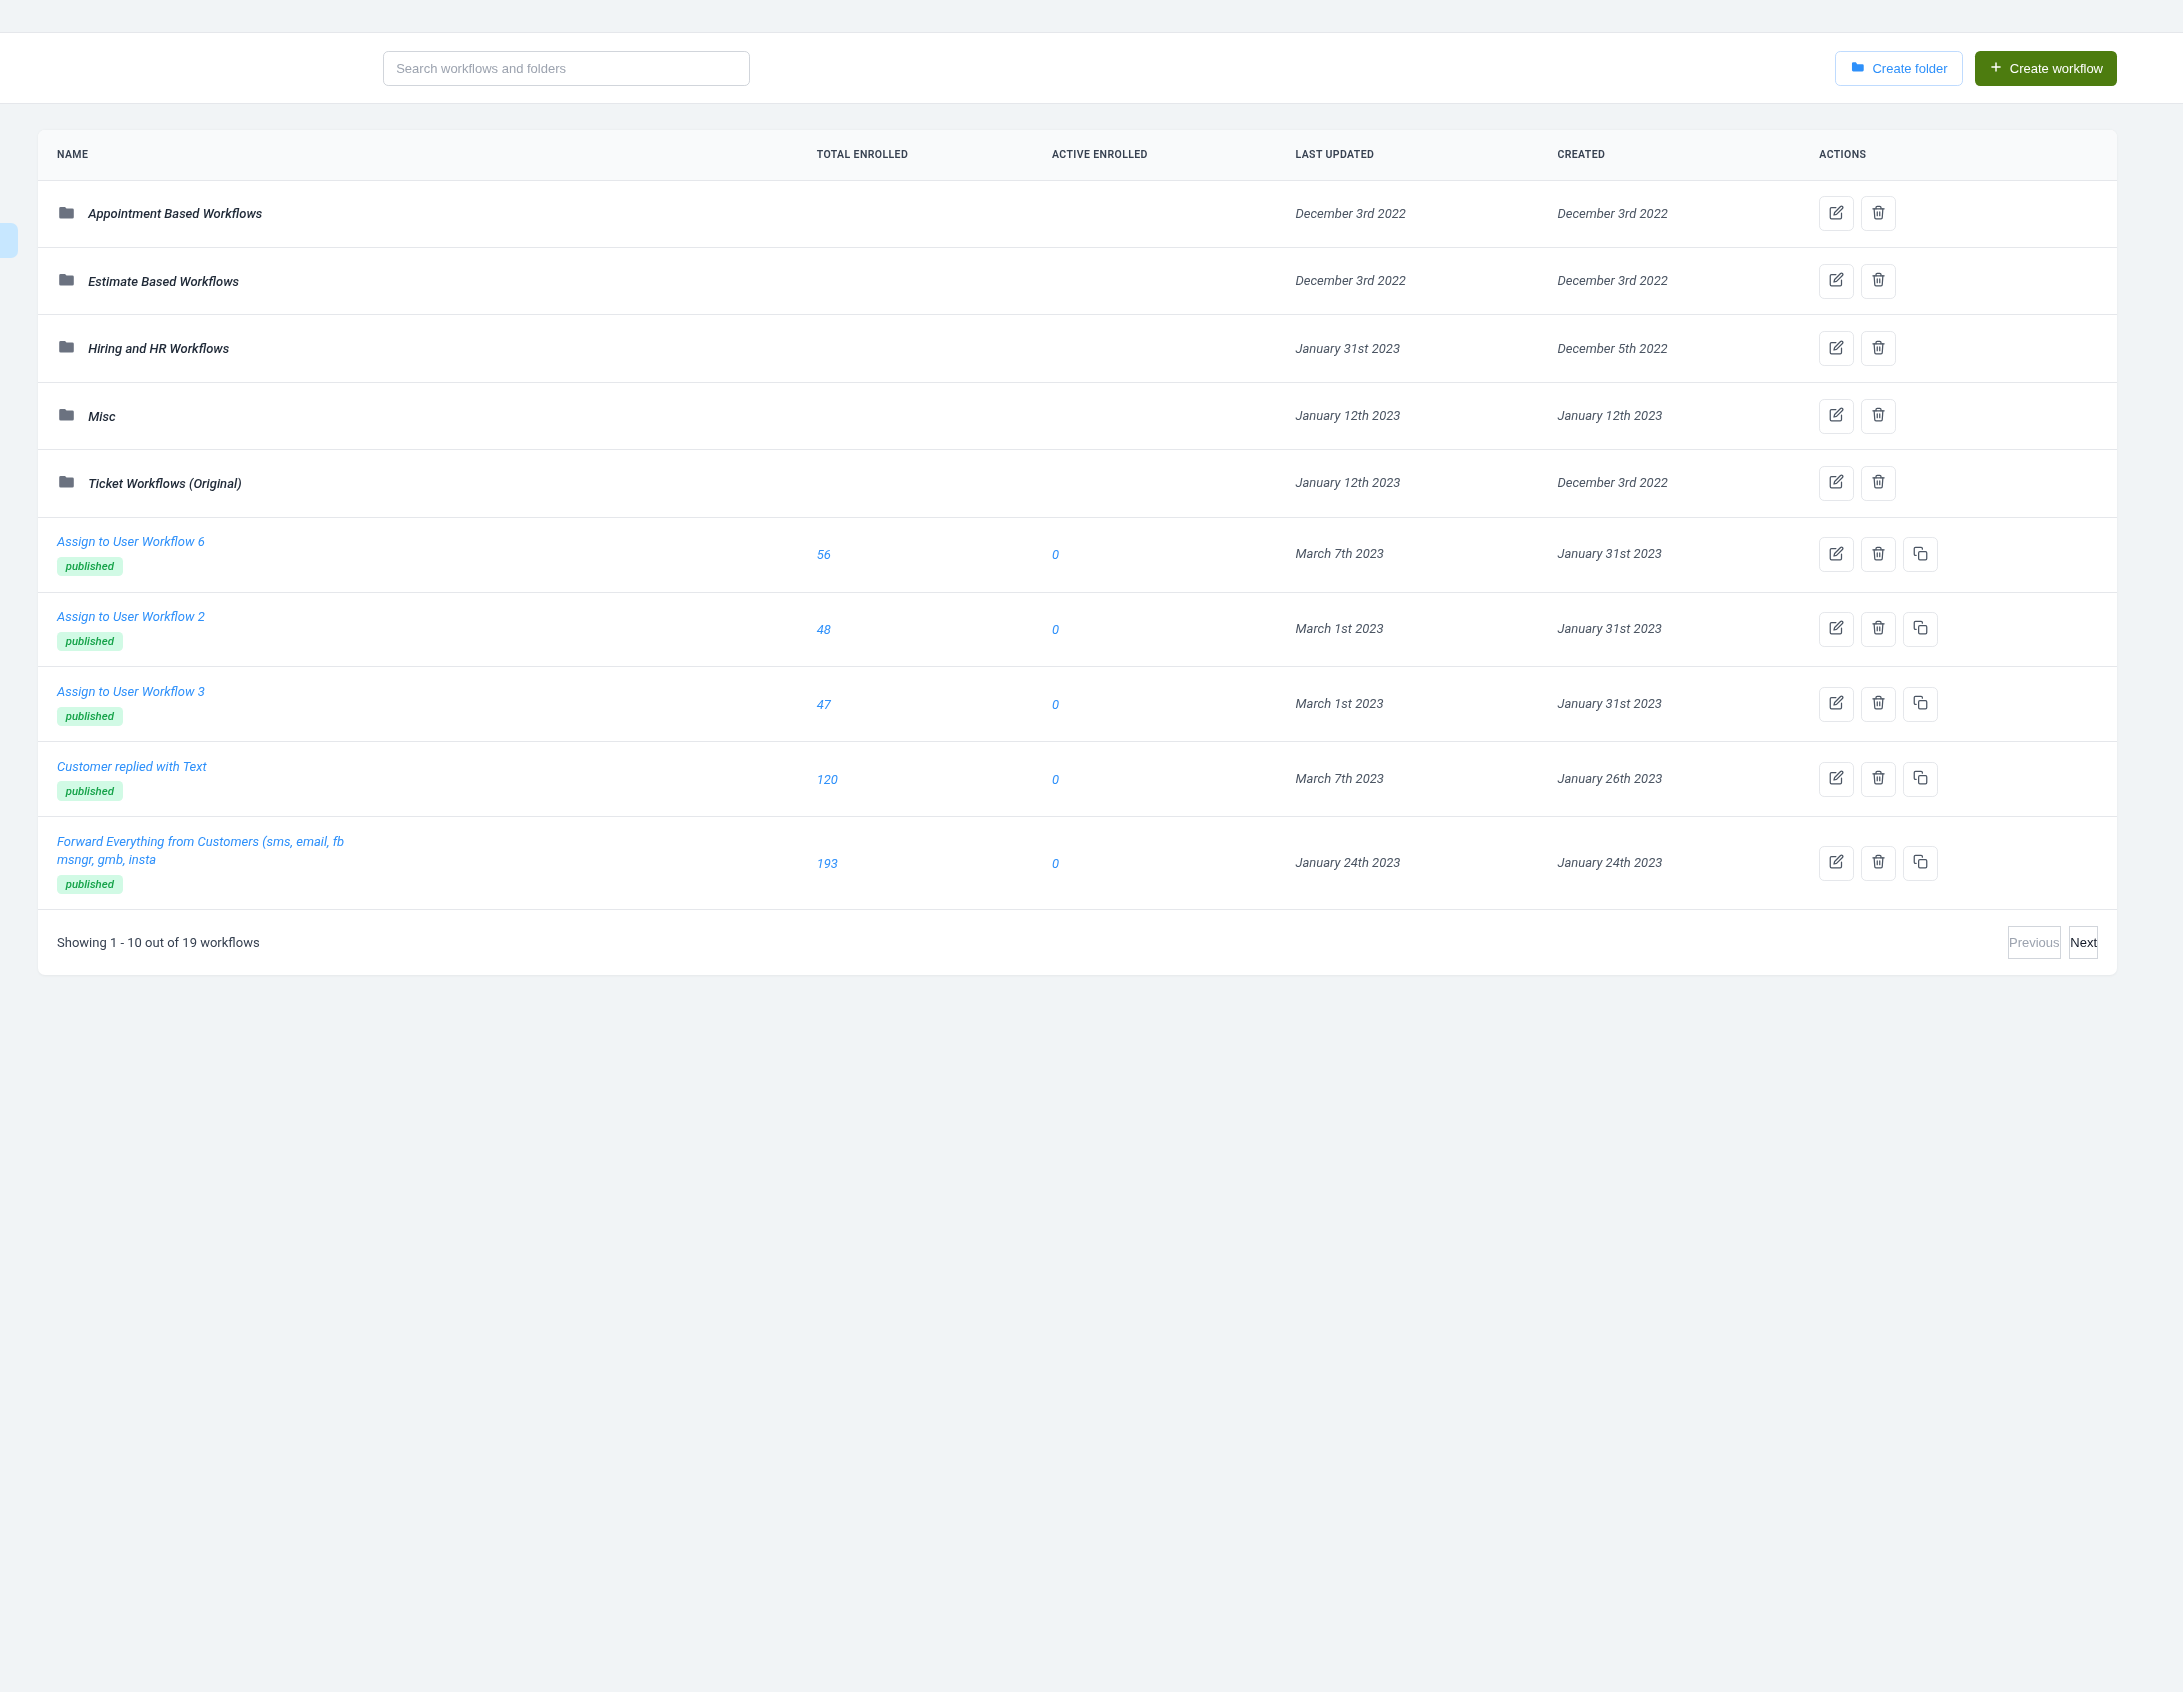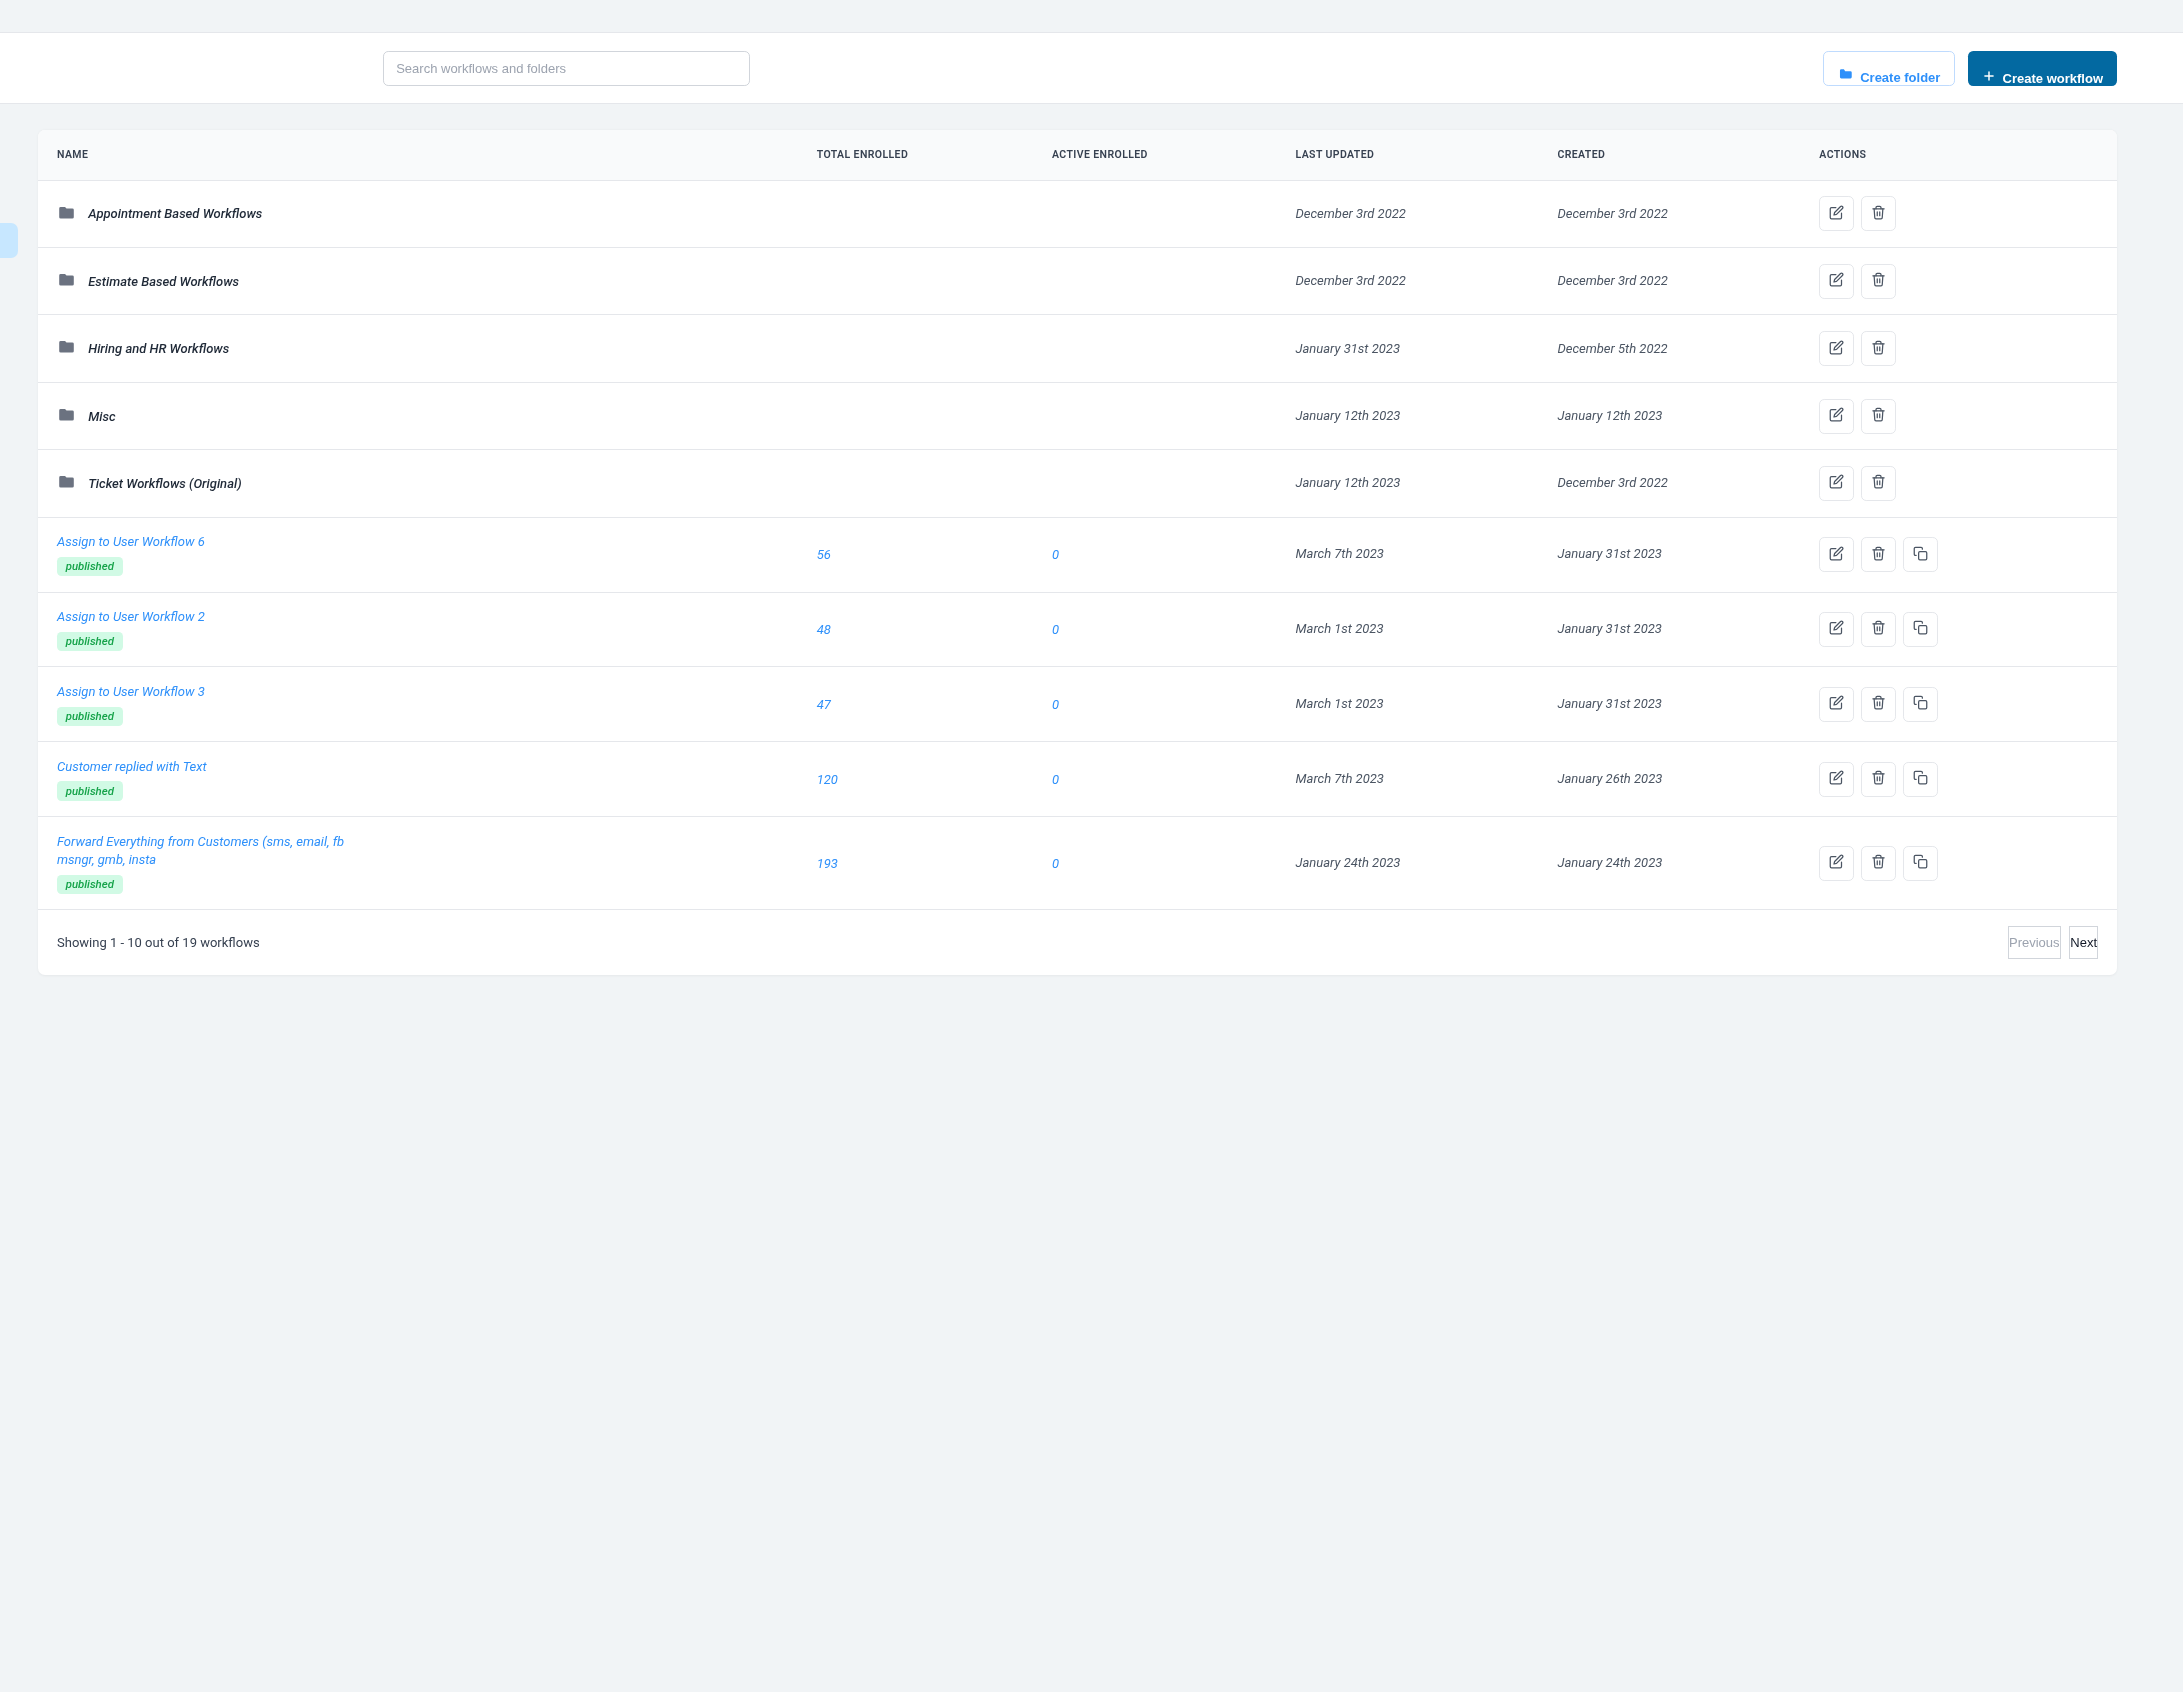--- a/index.html
+++ b/index.html
@@ -39,36 +39,36 @@
     margin-right: auto;
     margin-left: 383px;
   }
   .search-input::placeholder {
     color: #9ca3af;
   }
   .btn {
     height: 35px;
     border-radius: 5.2px;
     font-size: 13px;
-    font-weight: 700;
+    font-weight: 400;
     display: inline-flex;
-    align-items: flex-end;
+    align-items: center;
     gap: 7px;
     padding: 0 14px;
     cursor: pointer;
     white-space: nowrap;
     border: 0.9px solid transparent;
   }
   .btn-outline-blue {
     background: #fff;
     border: 0.9px solid #bfdbfe;
     color: #2E90FA;
   }
   .btn-green {
-    background: #0369a1;
+    background: #4d7c0f;
     color: #fff;
     border: none;
   }
   .left-stub {
     position: absolute;
     top: 223px;
     left: 0;
     width: 17.5px;
     height: 35px;
     background: #c7e7ff;

